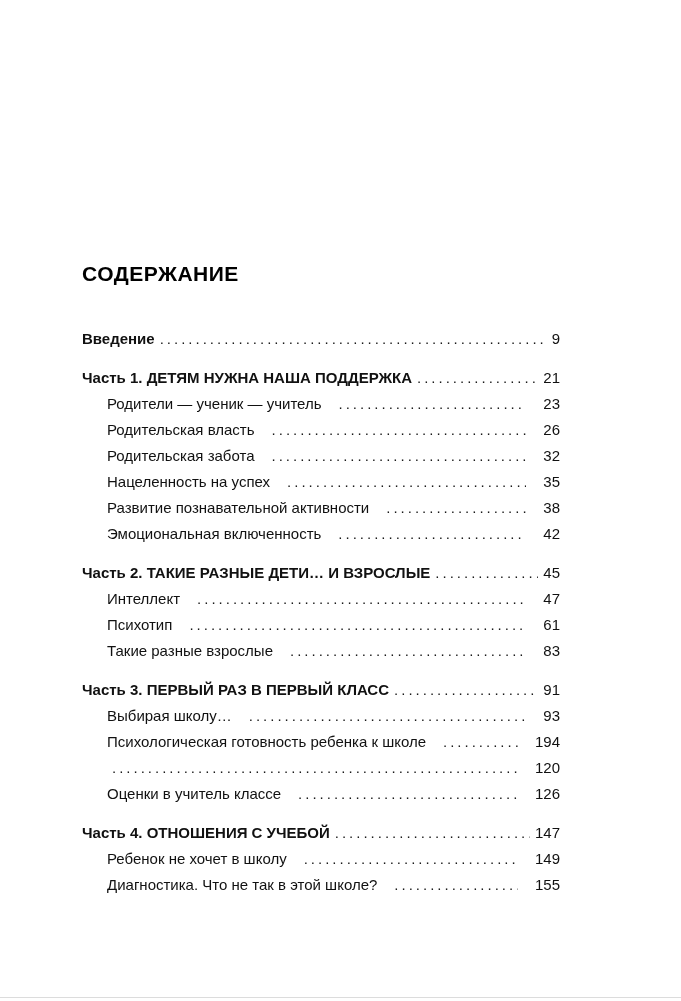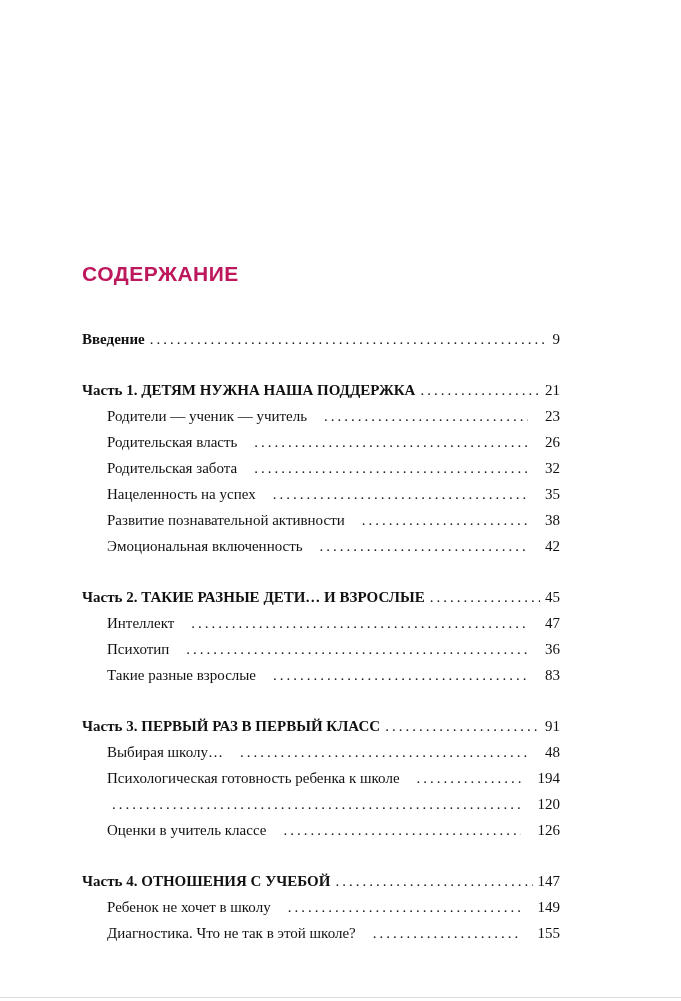--- a/index.html
+++ b/index.html
@@ -24,46 +24,45 @@
     position: absolute;
     top: 262px;
     left: 82px;
     width: 478px;
   }
 
   .toc-title {
     font-size: 21px;
     font-weight: 700;
     letter-spacing: 0.5px;
-    color: #be185d;
+    color: #000000;
     margin-bottom: 40px;
   }
 
   .toc-list {
     width: 100%;
-    font-family: Liberation Serif, serif;
   }
 
   .toc-row {
     display: flex;
     align-items: baseline;
     line-height: 26px;
     font-size: 15px;
   }
 
   .toc-row.bold .toc-label {
     font-weight: 700;
   }
 
   .toc-row.normal .toc-label {
     font-weight: 400;
   }
 
   .toc-row.gap {
-    margin-top: 25px;
+    margin-top: 13px;
   }
 
   .toc-row.indent {
     padding-left: 25px;
     gap: 12px;
   }
 
   .toc-label {
     flex: 0 1 auto;
     white-space: nowrap;
@@ -166,39 +165,39 @@
 
   <div class="toc-row normal indent">
     <span class="toc-label">Интеллект</span>
     <span class="toc-leader"></span>
     <span class="toc-page">47</span>
   </div>
 
   <div class="toc-row normal indent">
     <span class="toc-label">Психотип</span>
     <span class="toc-leader"></span>
-    <span class="toc-page">36</span>
+    <span class="toc-page">61</span>
   </div>
 
   <div class="toc-row normal indent">
     <span class="toc-label">Такие разные взрослые</span>
     <span class="toc-leader"></span>
     <span class="toc-page">83</span>
   </div>
 
   <div class="toc-row bold gap">
     <span class="toc-label">Часть 3. ПЕРВЫЙ РАЗ В ПЕРВЫЙ КЛАСС</span>
     <span class="toc-leader"></span>
     <span class="toc-page">91</span>
   </div>
 
   <div class="toc-row normal indent">
     <span class="toc-label">Выбирая школу…</span>
     <span class="toc-leader"></span>
-    <span class="toc-page">48</span>
+    <span class="toc-page">93</span>
   </div>
 
   <div class="toc-row normal indent">
     <span class="toc-label">Психологическая готовность ребенка к школе</span>
     <span class="toc-leader"></span>
     <span class="toc-page">194</span>
   </div>
 
   <div class="toc-row normal indent">
     <span class="toc-leader"></span>

